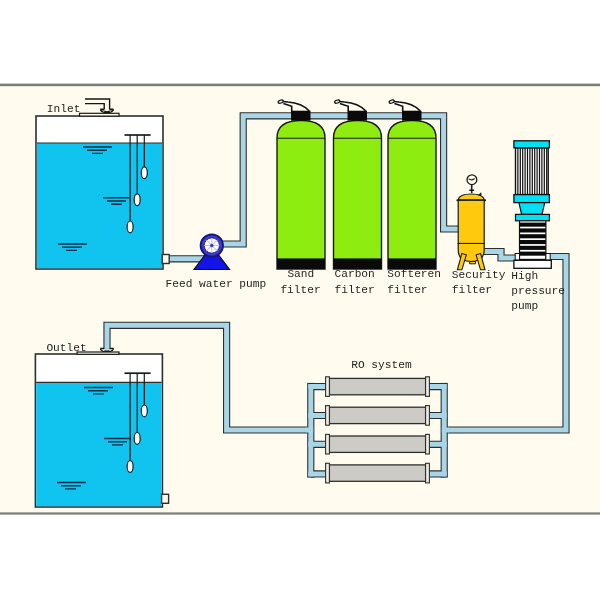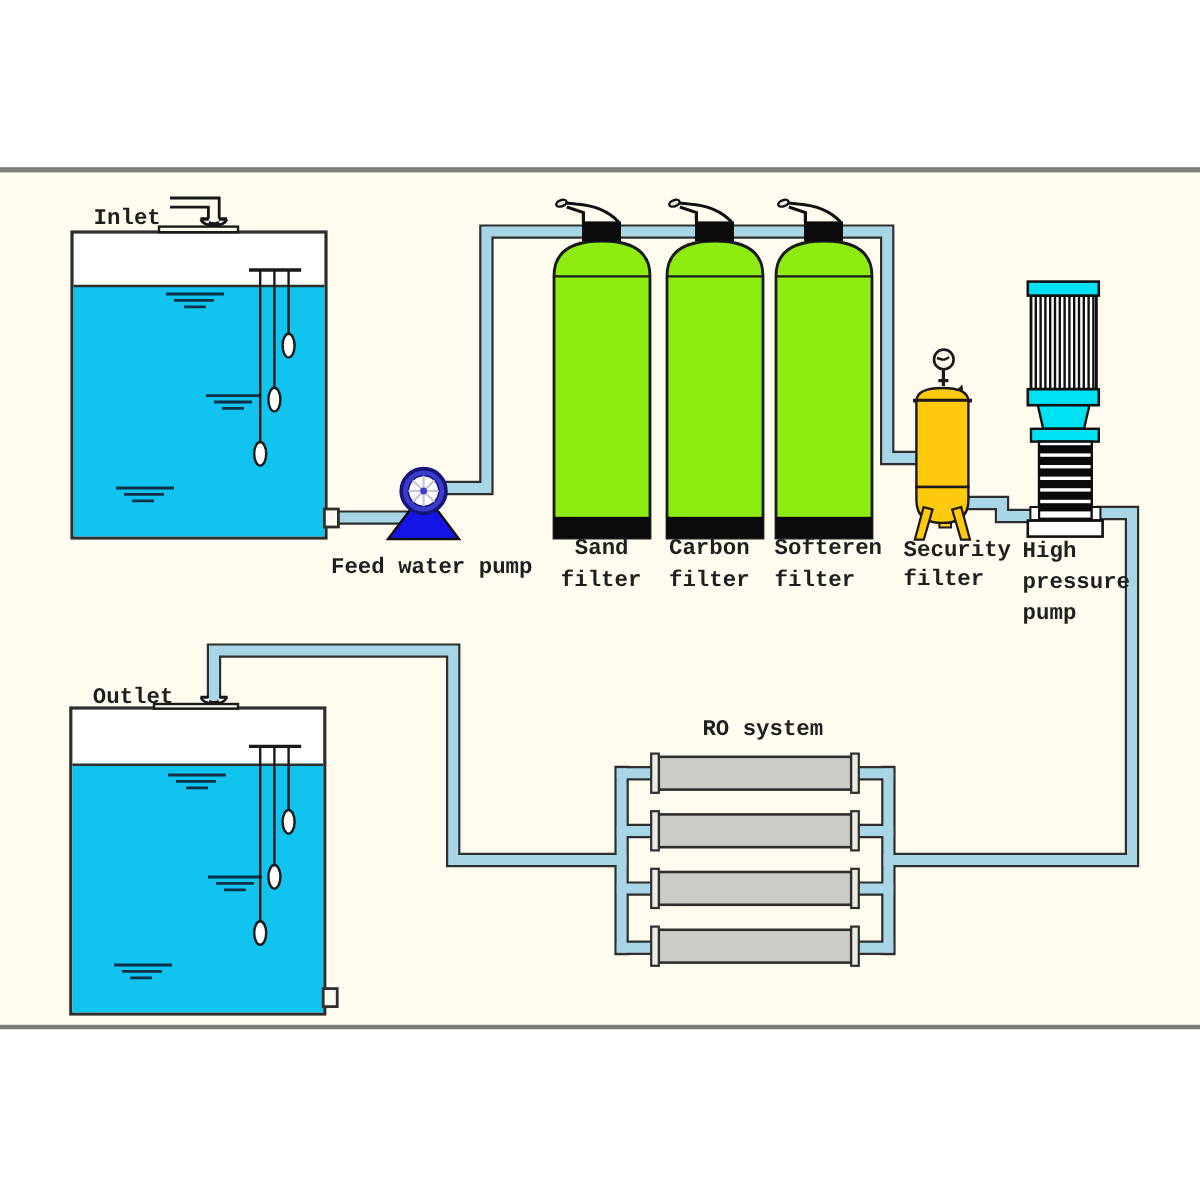--- a/index.html
+++ b/index.html
@@ -1,16 +1,16 @@
 <!DOCTYPE html>
 <html><head>
 <meta charset="utf-8">
 <style>
   html,body{margin:0;padding:0;background:#ffffff;}
-  .wrap{width:524px;height:600px;position:relative;font-weight:bold;}
+  .wrap{width:524px;height:600px;position:relative;}
   svg{display:block;}
   text{font-family:"Liberation Mono", monospace; fill:#1f1f1f; filter:grayscale(1);}
 </style>
 </head>
 <body>
 <div class="wrap">
 <svg width="600" height="600" viewBox="0 0 600 600">
 
 <rect x="0" y="0" width="600" height="600" fill="#ffffff"></rect>
 

